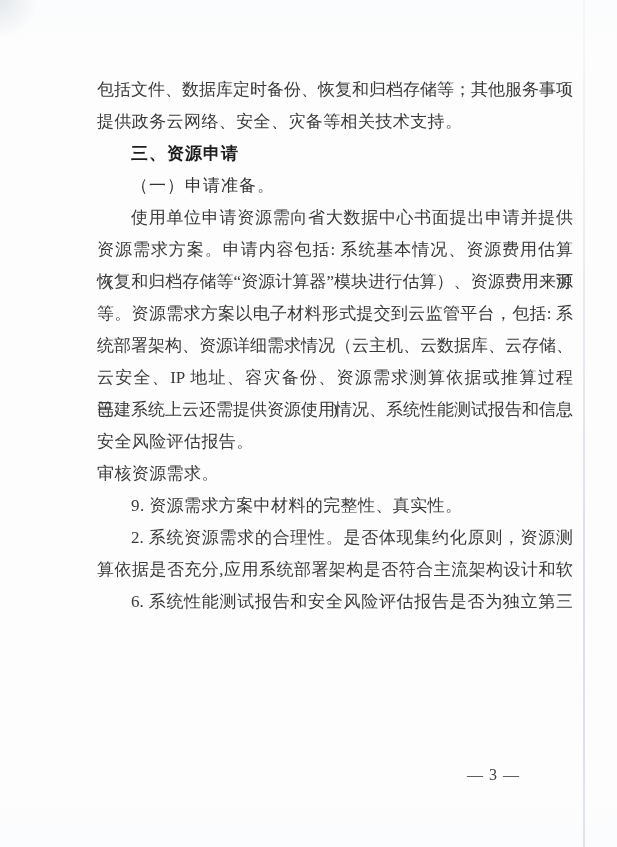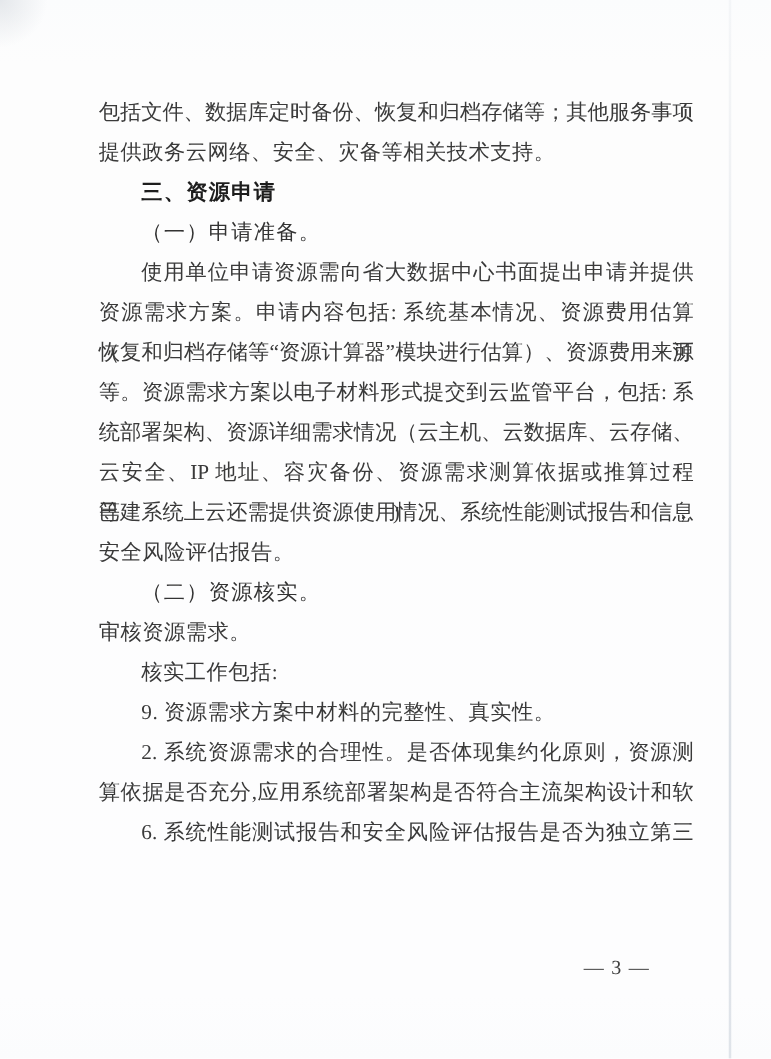--- a/index.html
+++ b/index.html
@@ -25,21 +25,21 @@
     width: 2px;
     height: 847px;
     background: linear-gradient(180deg,
       rgba(200,208,218,0.15) 0%,
       rgba(197,205,215,0.35) 35%,
       rgba(190,199,210,0.55) 70%,
       rgba(190,199,210,0.45) 100%);
   }
   .content {
     position: absolute;
-    left: 79px;
+    left: 97px;
     top: 74px;
     width: 476px;
   }
   .line {
     height: 32px;
     line-height: 32px;
     font-size: 17px;
     letter-spacing: 0.4px;
     white-space: nowrap;
     color: #3a3a3a;
@@ -85,23 +85,21 @@
     <div class="line heading indent">三、资源申请</div>
     <div class="line sub indent">（一）申请准备。</div>
     <div class="line fill indent">使用单位申请资源需向省大数据中心书面提出申请并提供</div>
     <div class="line fill">资源需求方案。申请内容包括: 系统基本情况、资源费用估算（可</div>
     <div class="line fill">恢复和归档存储等“资源计算器”模块进行估算）、资源费用来源</div>
     <div class="line fill">等。资源需求方案以电子材料形式提交到云监管平台，包括: 系</div>
     <div class="line fill">统部署架构、资源详细需求情况（云主机、云数据库、云存储、</div>
     <div class="line fill">云安全、IP 地址、容灾备份、资源需求测算依据或推算过程等)，</div>
     <div class="line fill">已建系统上云还需提供资源使用情况、系统性能测试报告和信息</div>
     <div class="line">安全风险评估报告。</div>
-    <div class="line sub indent">（二）资源核实。</div>
     <div class="line">审核资源需求。</div>
-    <div class="line indent">核实工作包括:</div>
     <div class="line indent">9. 资源需求方案中材料的完整性、真实性。</div>
     <div class="line fill indent">2. 系统资源需求的合理性。是否体现集约化原则，资源测</div>
     <div class="line fill">算依据是否充分,应用系统部署架构是否符合主流架构设计和软</div>
     <div class="line fill indent">6. 系统性能测试报告和安全风险评估报告是否为独立第三</div>
   </div>
 
   <div class="page-number">— 3 —</div>
 
   <div class="fold-line"></div>
 

